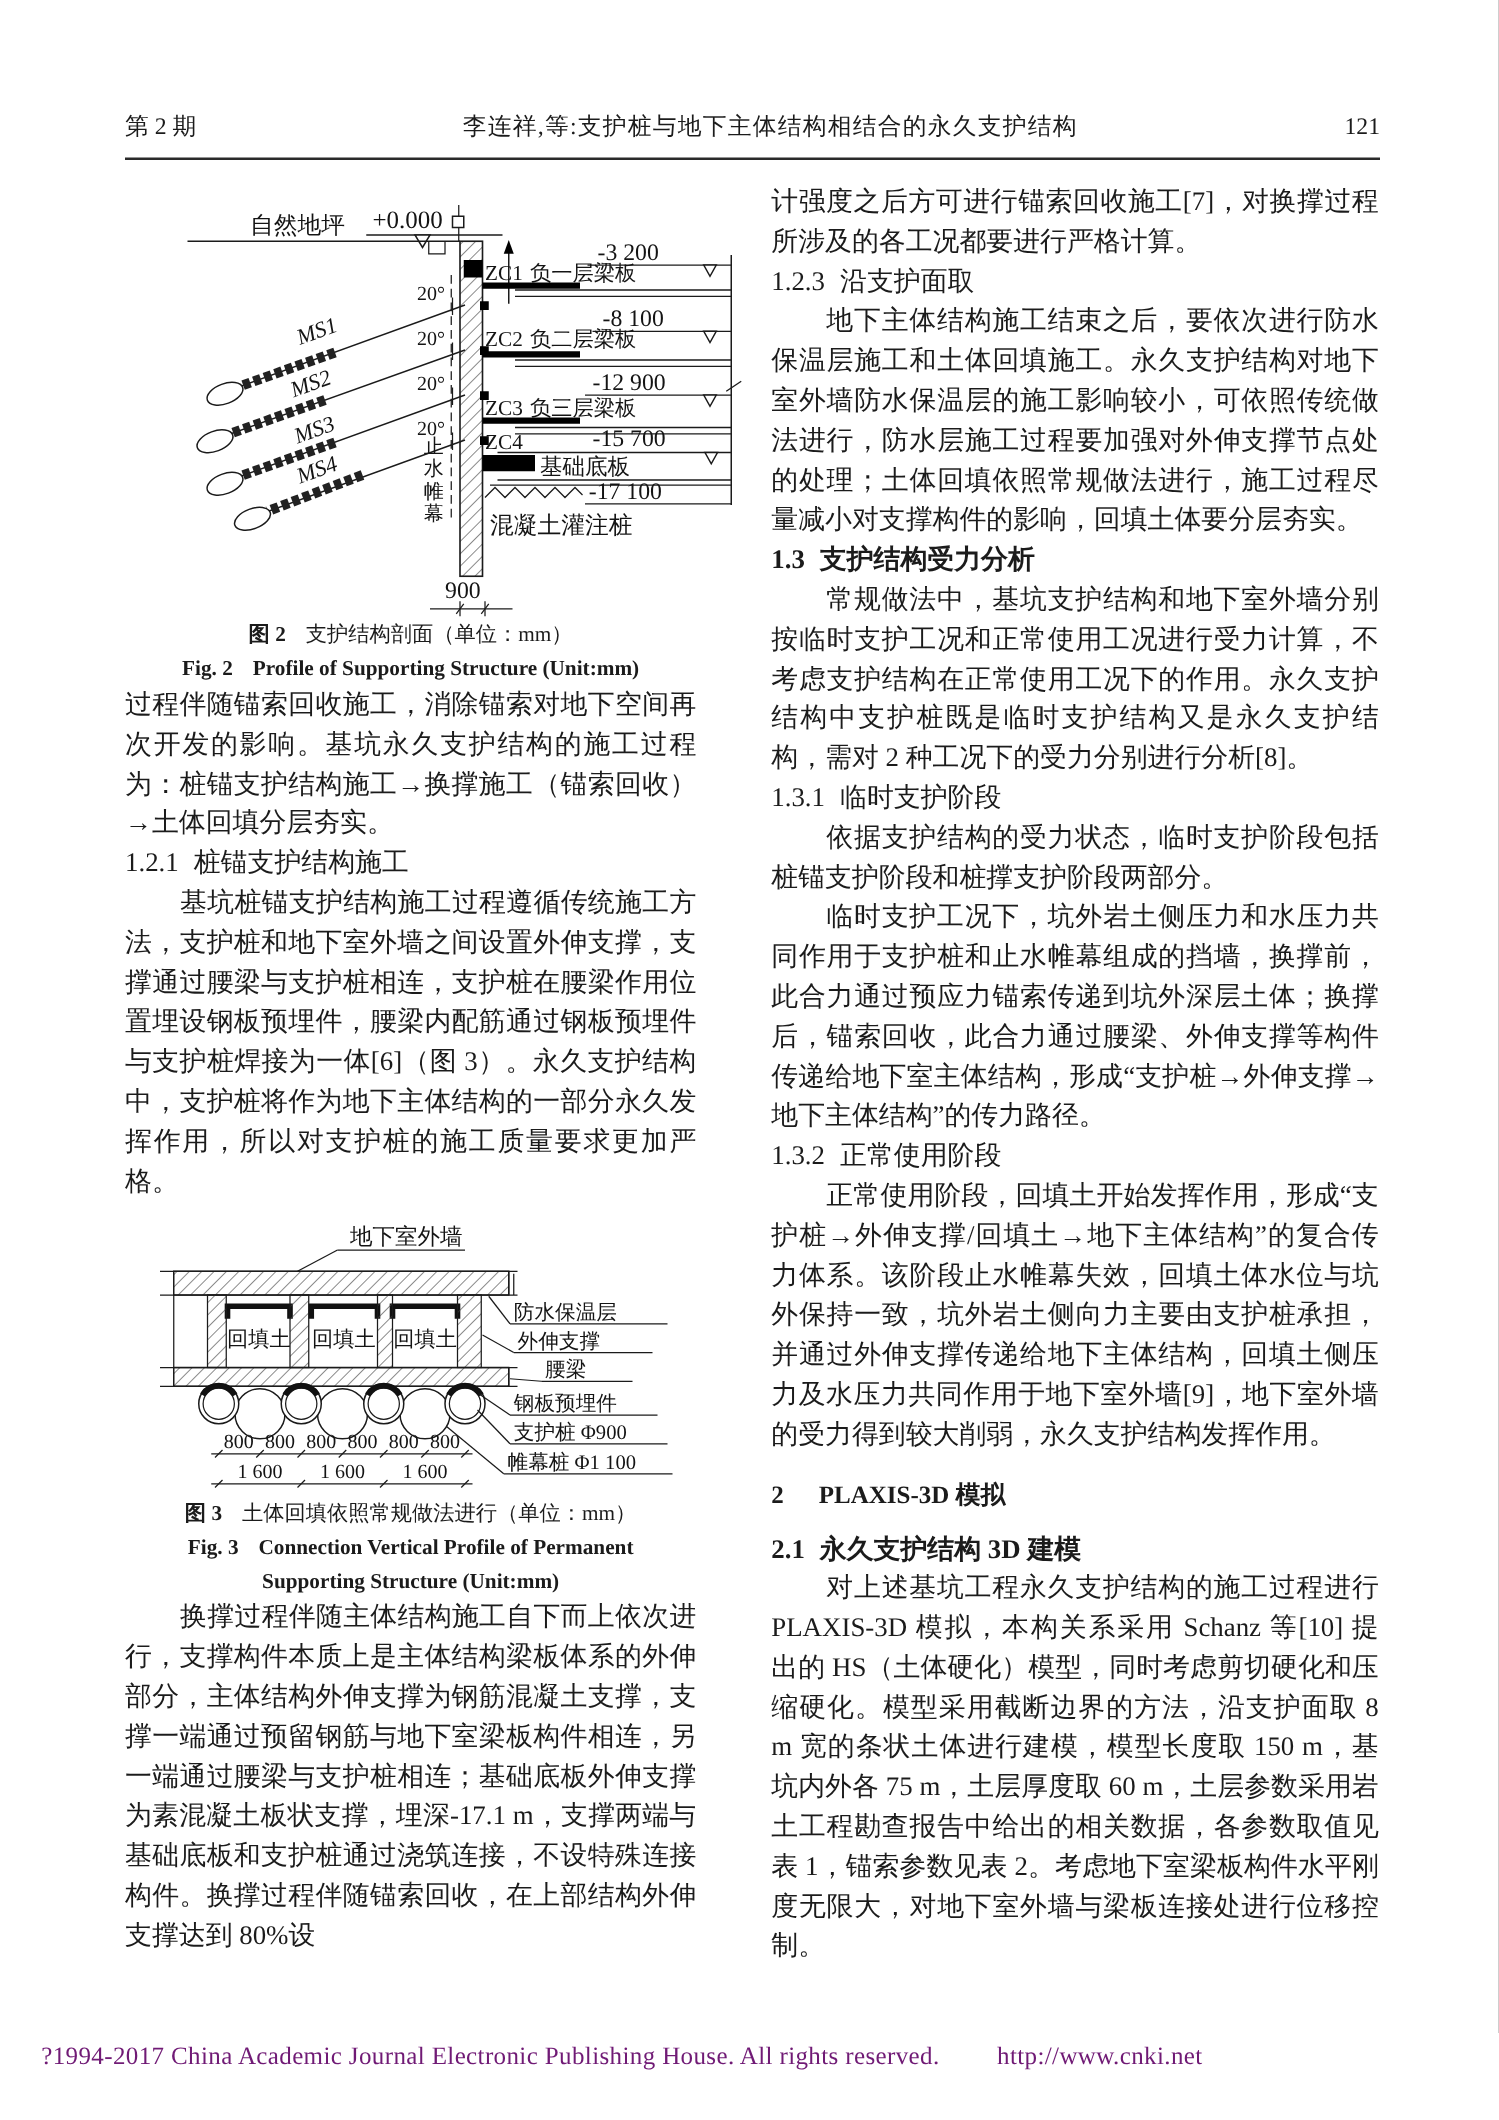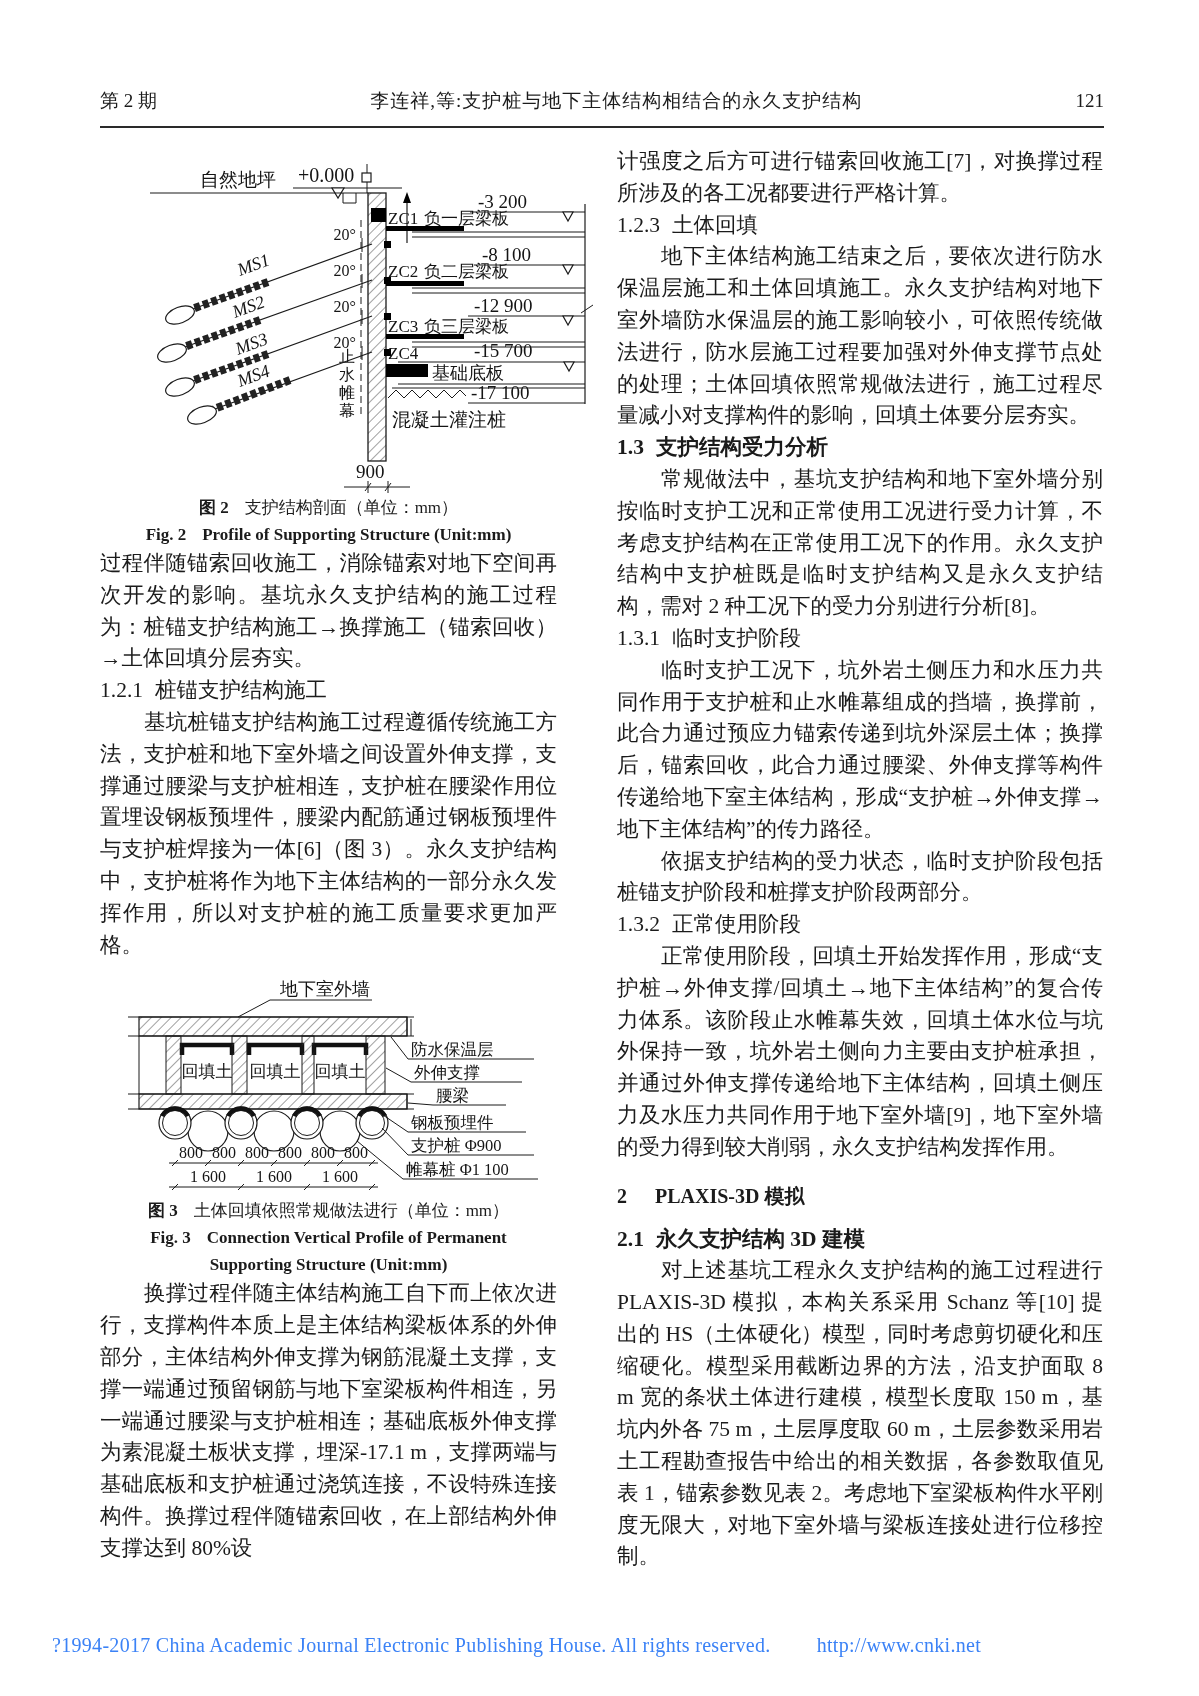--- a/index.html
+++ b/index.html
@@ -28,22 +28,22 @@
   .cap .pfx{font-weight:bold;margin-right:16px;}
   .cap-en{font-weight:bold;}
   svg{display:block;}
   .ln{stroke:#1b1b1b;stroke-width:1.2;fill:none;}
   .lnthin{stroke:#1b1b1b;stroke-width:1;fill:none;}
   .lnthick{stroke:#111;stroke-width:4.5;fill:none;}
   .tx{fill:#141414;stroke:none;}
   .blk{fill:#000;stroke:none;}
   .wht{fill:#fff;stroke:#1b1b1b;stroke-width:1.2;}
   
-  .footer{position:absolute;top:1634px;left:52px;width:1120px;font-size:20px;
-          color:#3b82f6;letter-spacing:.3px;}
+  .footer{position:absolute;top:1634px;left:33px;width:1120px;font-size:20px;
+          color:#701a75;letter-spacing:.3px;}
   .footer .url{margin-left:46px;}
 </style>
 </head>
 <body>
 
 <div class="page">
 
   <div class="hdr">
     <span>第 2 期</span>
     <span class="mid">李连祥,等:支护桩与地下主体结构相结合的永久支护结构</span>
@@ -325,34 +325,34 @@
       <span>Supporting Structure (Unit:mm)</span>
     </div>
 
     <p>换撑过程伴随主体结构施工自下而上依次进行，支撑构件本质上是主体结构梁板体系的外伸部分，主体结构外伸支撑为钢筋混凝土支撑，支撑一端通过预留钢筋与地下室梁板构件相连，另一端通过腰梁与支护桩相连；基础底板外伸支撑为素混凝土板状支撑，埋深-17.1 m，支撑两端与基础底板和支护桩通过浇筑连接，不设特殊连接构件。换撑过程伴随锚索回收，在上部结构外伸支撑达到 80%设</p>
   </div>
 
   <div class="col col-right">
     <p class="cont">计强度之后方可进行锚索回收施工[7]，对换撑过程所涉及的各工况都要进行严格计算。</p>
 
     <div class="h3">
-      <span class="num">1.2.3</span><span>土体回填</span>
+      <span class="num">1.2.3</span><span>沿支护面取</span>
     </div>
     <p>地下主体结构施工结束之后，要依次进行防水保温层施工和土体回填施工。永久支护结构对地下室外墙防水保温层的施工影响较小，可依照传统做法进行，防水层施工过程要加强对外伸支撑节点处的处理；土体回填依照常规做法进行，施工过程尽量减小对支撑构件的影响，回填土体要分层夯实。</p>
 
     <div class="h3 hb">
       <span class="num">1.3</span><span>支护结构受力分析</span>
     </div>
     <p>常规做法中，基坑支护结构和地下室外墙分别按临时支护工况和正常使用工况进行受力计算，不考虑支护结构在正常使用工况下的作用。永久支护结构中支护桩既是临时支护结构又是永久支护结构，需对 2 种工况下的受力分别进行分析[8]。</p>
 
     <div class="h3">
       <span class="num">1.3.1</span><span>临时支护阶段</span>
     </div>
+    <p>依据支护结构的受力状态，临时支护阶段包括桩锚支护阶段和桩撑支护阶段两部分。</p>
     <p>临时支护工况下，坑外岩土侧压力和水压力共同作用于支护桩和止水帷幕组成的挡墙，换撑前，此合力通过预应力锚索传递到坑外深层土体；换撑后，锚索回收，此合力通过腰梁、外伸支撑等构件传递给地下室主体结构，形成“支护桩→外伸支撑→地下主体结构”的传力路径。</p>
-    <p>依据支护结构的受力状态，临时支护阶段包括桩锚支护阶段和桩撑支护阶段两部分。</p>
 
     <div class="h3">
       <span class="num">1.3.2</span><span>正常使用阶段</span>
     </div>
     <p>正常使用阶段，回填土开始发挥作用，形成“支护桩→外伸支撑/回填土→地下主体结构”的复合传力体系。该阶段止水帷幕失效，回填土体水位与坑外保持一致，坑外岩土侧向力主要由支护桩承担，并通过外伸支撑传递给地下主体结构，回填土侧压力及水压力共同作用于地下室外墙[9]，地下室外墙的受力得到较大削弱，永久支护结构发挥作用。</p>
 
     <div class="h1big">
       <span class="num">2</span><span>PLAXIS-3D 模拟</span>
     </div>
     <div class="h3 hb">

